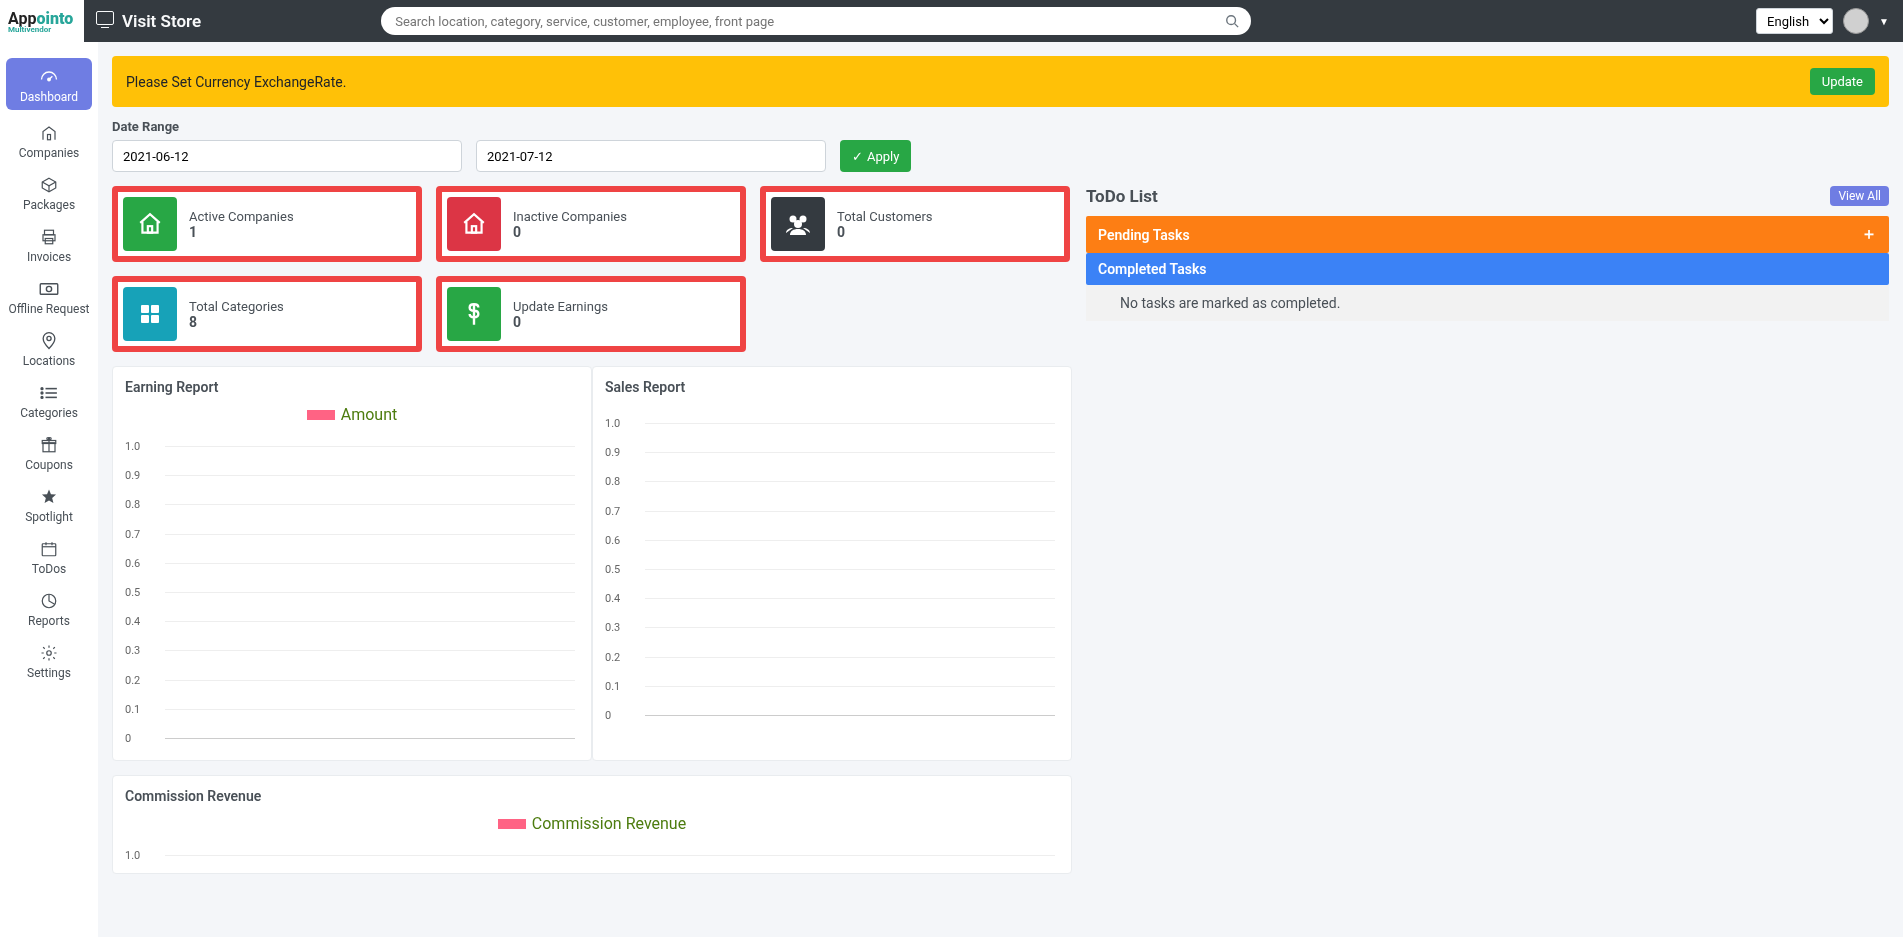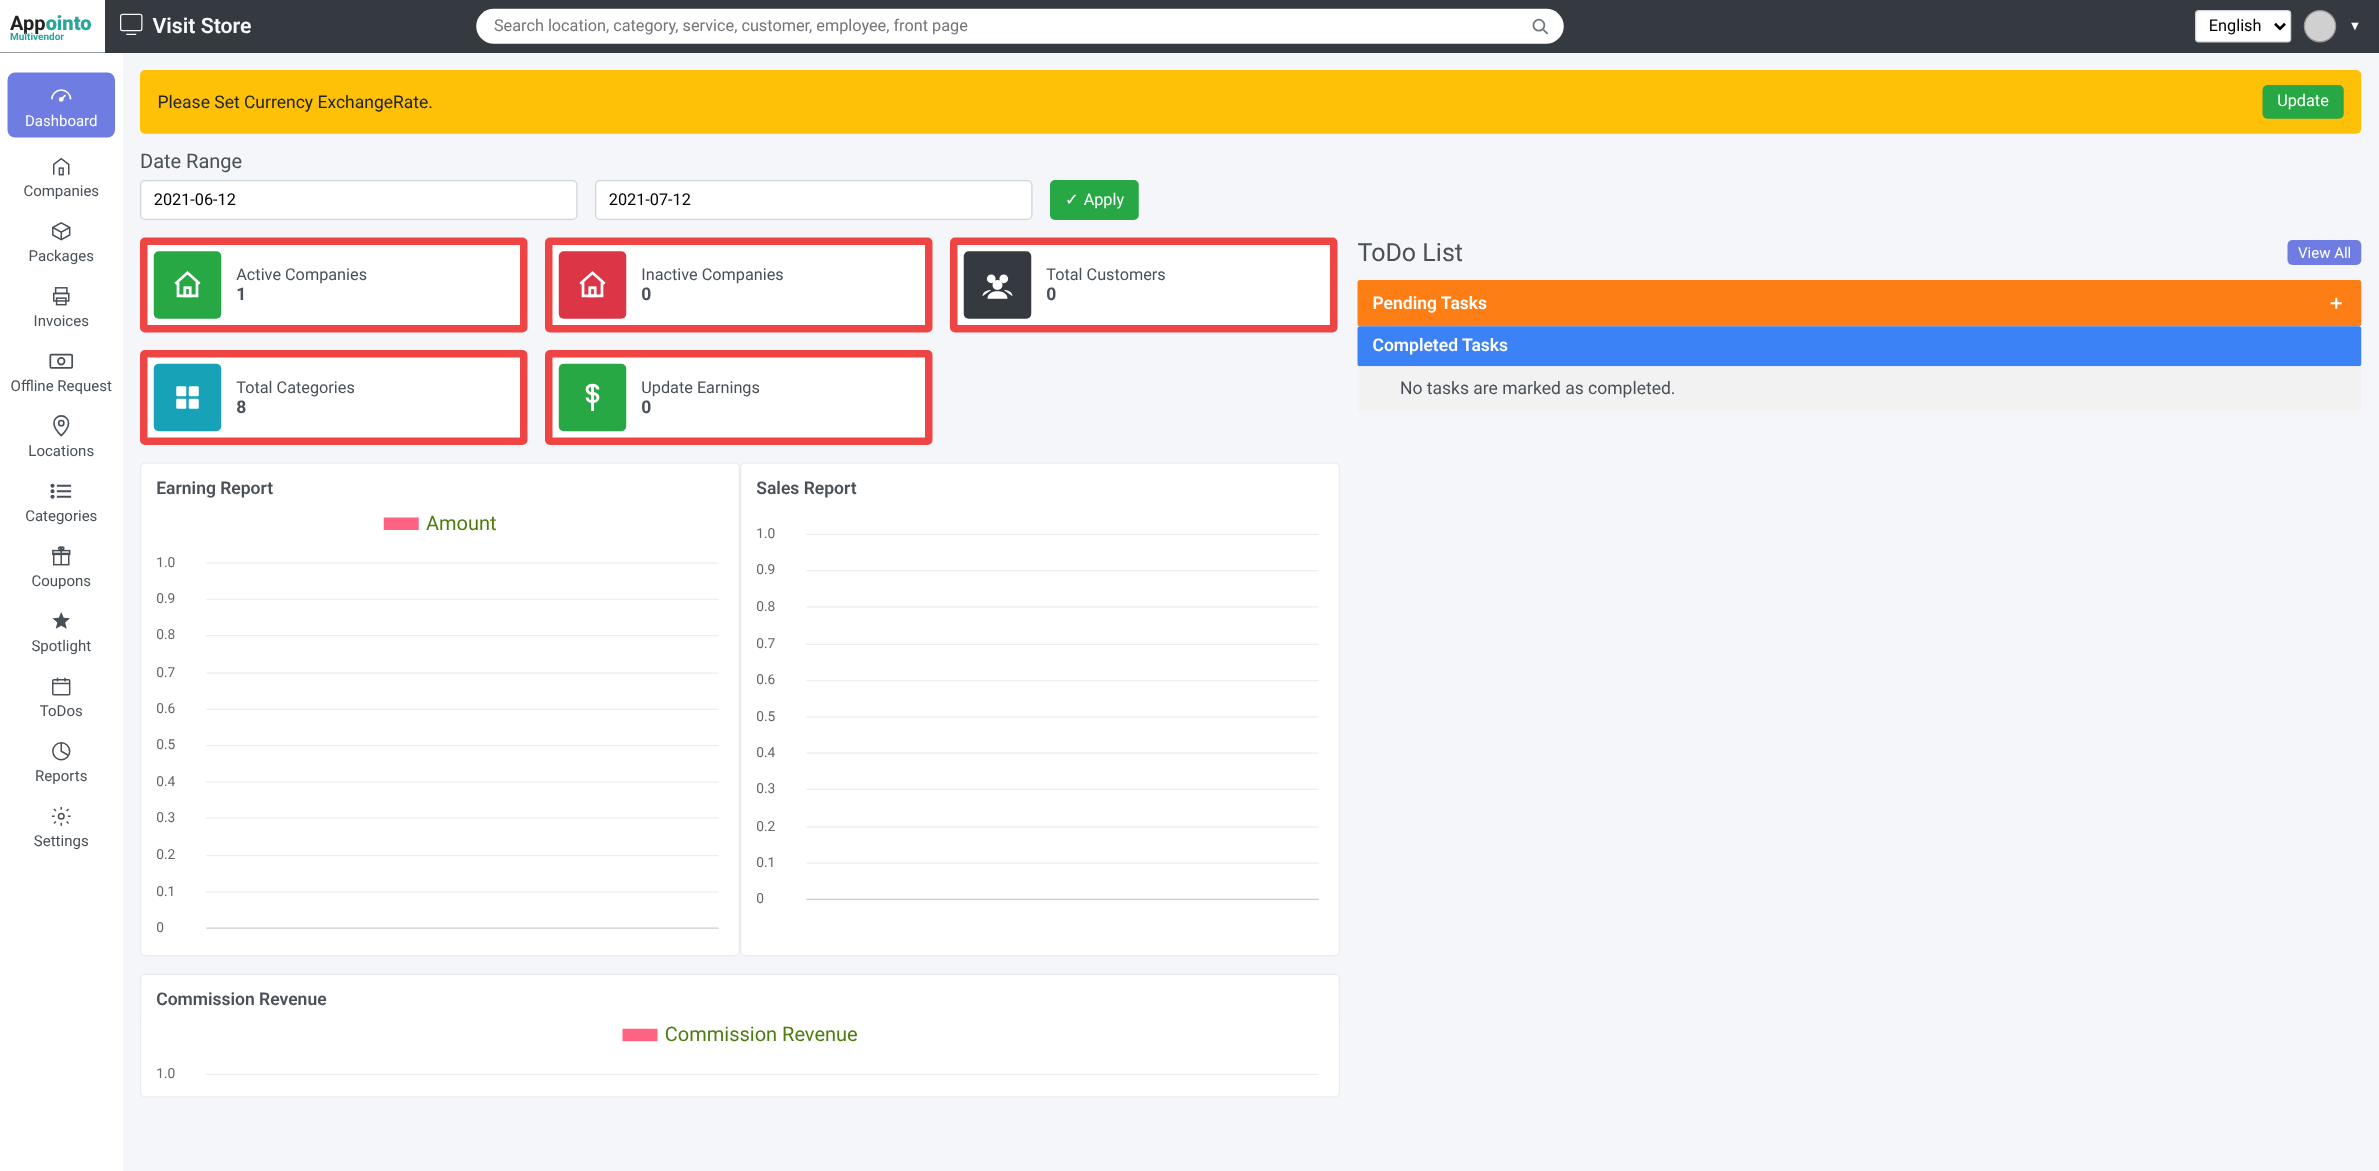--- a/index.html
+++ b/index.html
@@ -22,21 +22,21 @@
 .sidebar{position:fixed;top:42px;left:0;width:98px;bottom:0;background:#fff;z-index:90;padding-top:12px}
 .s-item{display:flex;flex-direction:column;align-items:center;padding:8px 4px 6px;cursor:pointer;color:#495057;gap:2px}
 .s-item.active{background:#6f7de3;color:#fff;border-radius:6px;margin:4px 6px}
 .s-item .ico{font-size:18px;height:22px;display:flex;align-items:center}
 .s-item .lbl{font-size:12px}
 .content{margin-left:98px;margin-top:42px;padding:14px}
 .alert{background:#ffc107;color:#212529;padding:12px 14px;border-radius:4px;display:flex;align-items:center;justify-content:space-between;margin-bottom:12px}
 .btn{border:none;padding:6px 12px;border-radius:4px;cursor:pointer;font-size:13px}
 .btn-green{background:#28a745;color:#fff}
 .btn-blue{background:#6f7de3;color:#fff;font-size:12px;padding:3px 8px}
-.label{font-weight:400;font-size:16px;margin-bottom:6px;display:block}
+.label{font-weight:700;font-size:13px;margin-bottom:6px;display:block}
 .row{display:flex;gap:14px;margin-bottom:14px;flex-wrap:wrap}
 .date-in{flex:0 0 350px;height:32px;border:1px solid #ced4da;border-radius:4px;padding:0 10px;font-size:13px;outline:none}
 .apply{display:flex;align-items:center;gap:4px}
 .main-cols{display:flex;gap:14px;align-items:flex-start}
 .left-col{flex:0 0 960px}
 .right-col{flex:1;min-width:0}
 .stats{display:flex;gap:14px;flex-wrap:wrap;margin-bottom:14px}
 .stat{flex:0 0 310px;background:#fff;border:6px solid #ef4444;border-radius:4px;padding:5px;display:flex;align-items:center;gap:12px;min-height:68px}
 .stat .box{width:54px;height:54px;border-radius:4px;display:flex;align-items:center;justify-content:center;color:#fff;font-size:22px}
 .bg-grn{background:#28a745}.bg-red{background:#dc3545}.bg-dk{background:#343a40}.bg-cy{background:#17a2b8}
@@ -48,21 +48,21 @@
 .charts .card{flex:1}
 .chart{height:320px;position:relative}
 .legend{display:flex;justify-content:center;align-items:center;gap:6px;font-size:16px;color:#4d7c0f;margin-bottom:4px}
 .legend .sw{width:28px;height:10px;background:#ff6384}
 .yaxis{position:absolute;left:0;top:18px;bottom:10px;width:34px}
 .ytick{position:absolute;left:0;font-size:11px;color:#666;transform:translateY(-50%)}
 .grid{position:absolute;left:40px;right:4px;top:18px;bottom:10px}
 .gline{position:absolute;left:0;right:0;height:1px;background:#eee}
 .gline.xaxis{background:#ccc}
 .todo-head{display:flex;justify-content:space-between;align-items:center;margin-bottom:10px}
-.todo-head h3{font-size:20px;font-weight:400}
+.todo-head h3{font-size:17px;font-weight:700}
 .section-bar{padding:8px 12px;color:#fff;font-weight:600;font-size:14px;display:flex;justify-content:space-between;align-items:center;border-radius:2px}
 .section-bar.orange{background:#fd7e14}
 .section-bar.teal{background:#3b82f6}
 .section-body{background:#f2f2f2;padding:10px 34px;font-size:14px;margin-bottom:14px}
 svg{display:block}
 </style>
 </head>
 <body>
 
 <div class="topbar">

